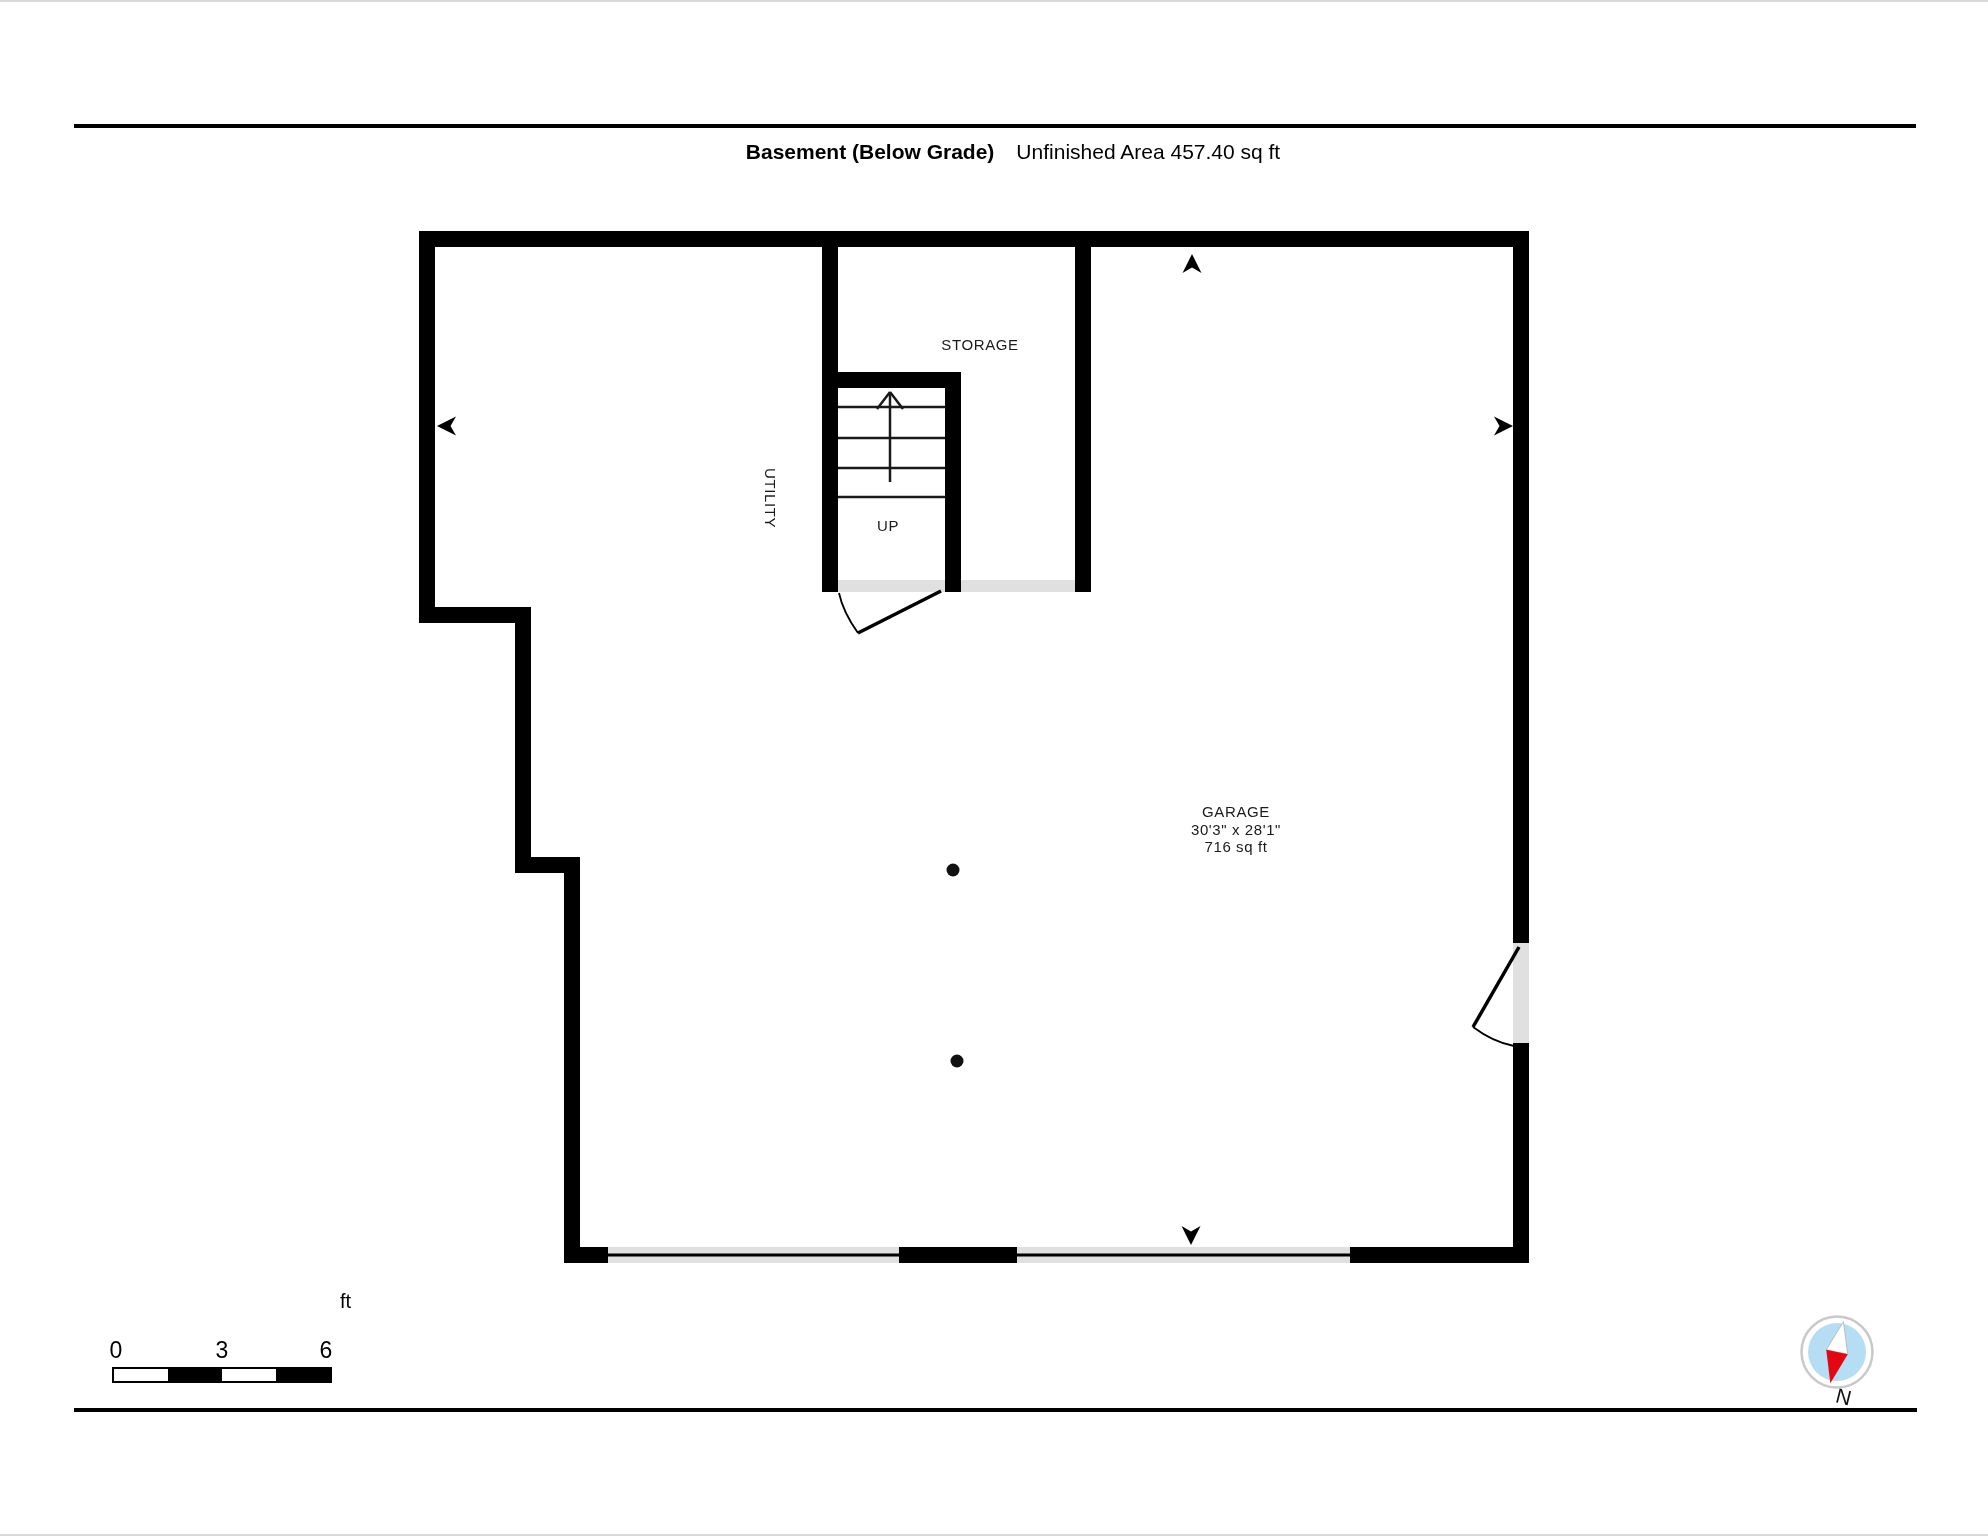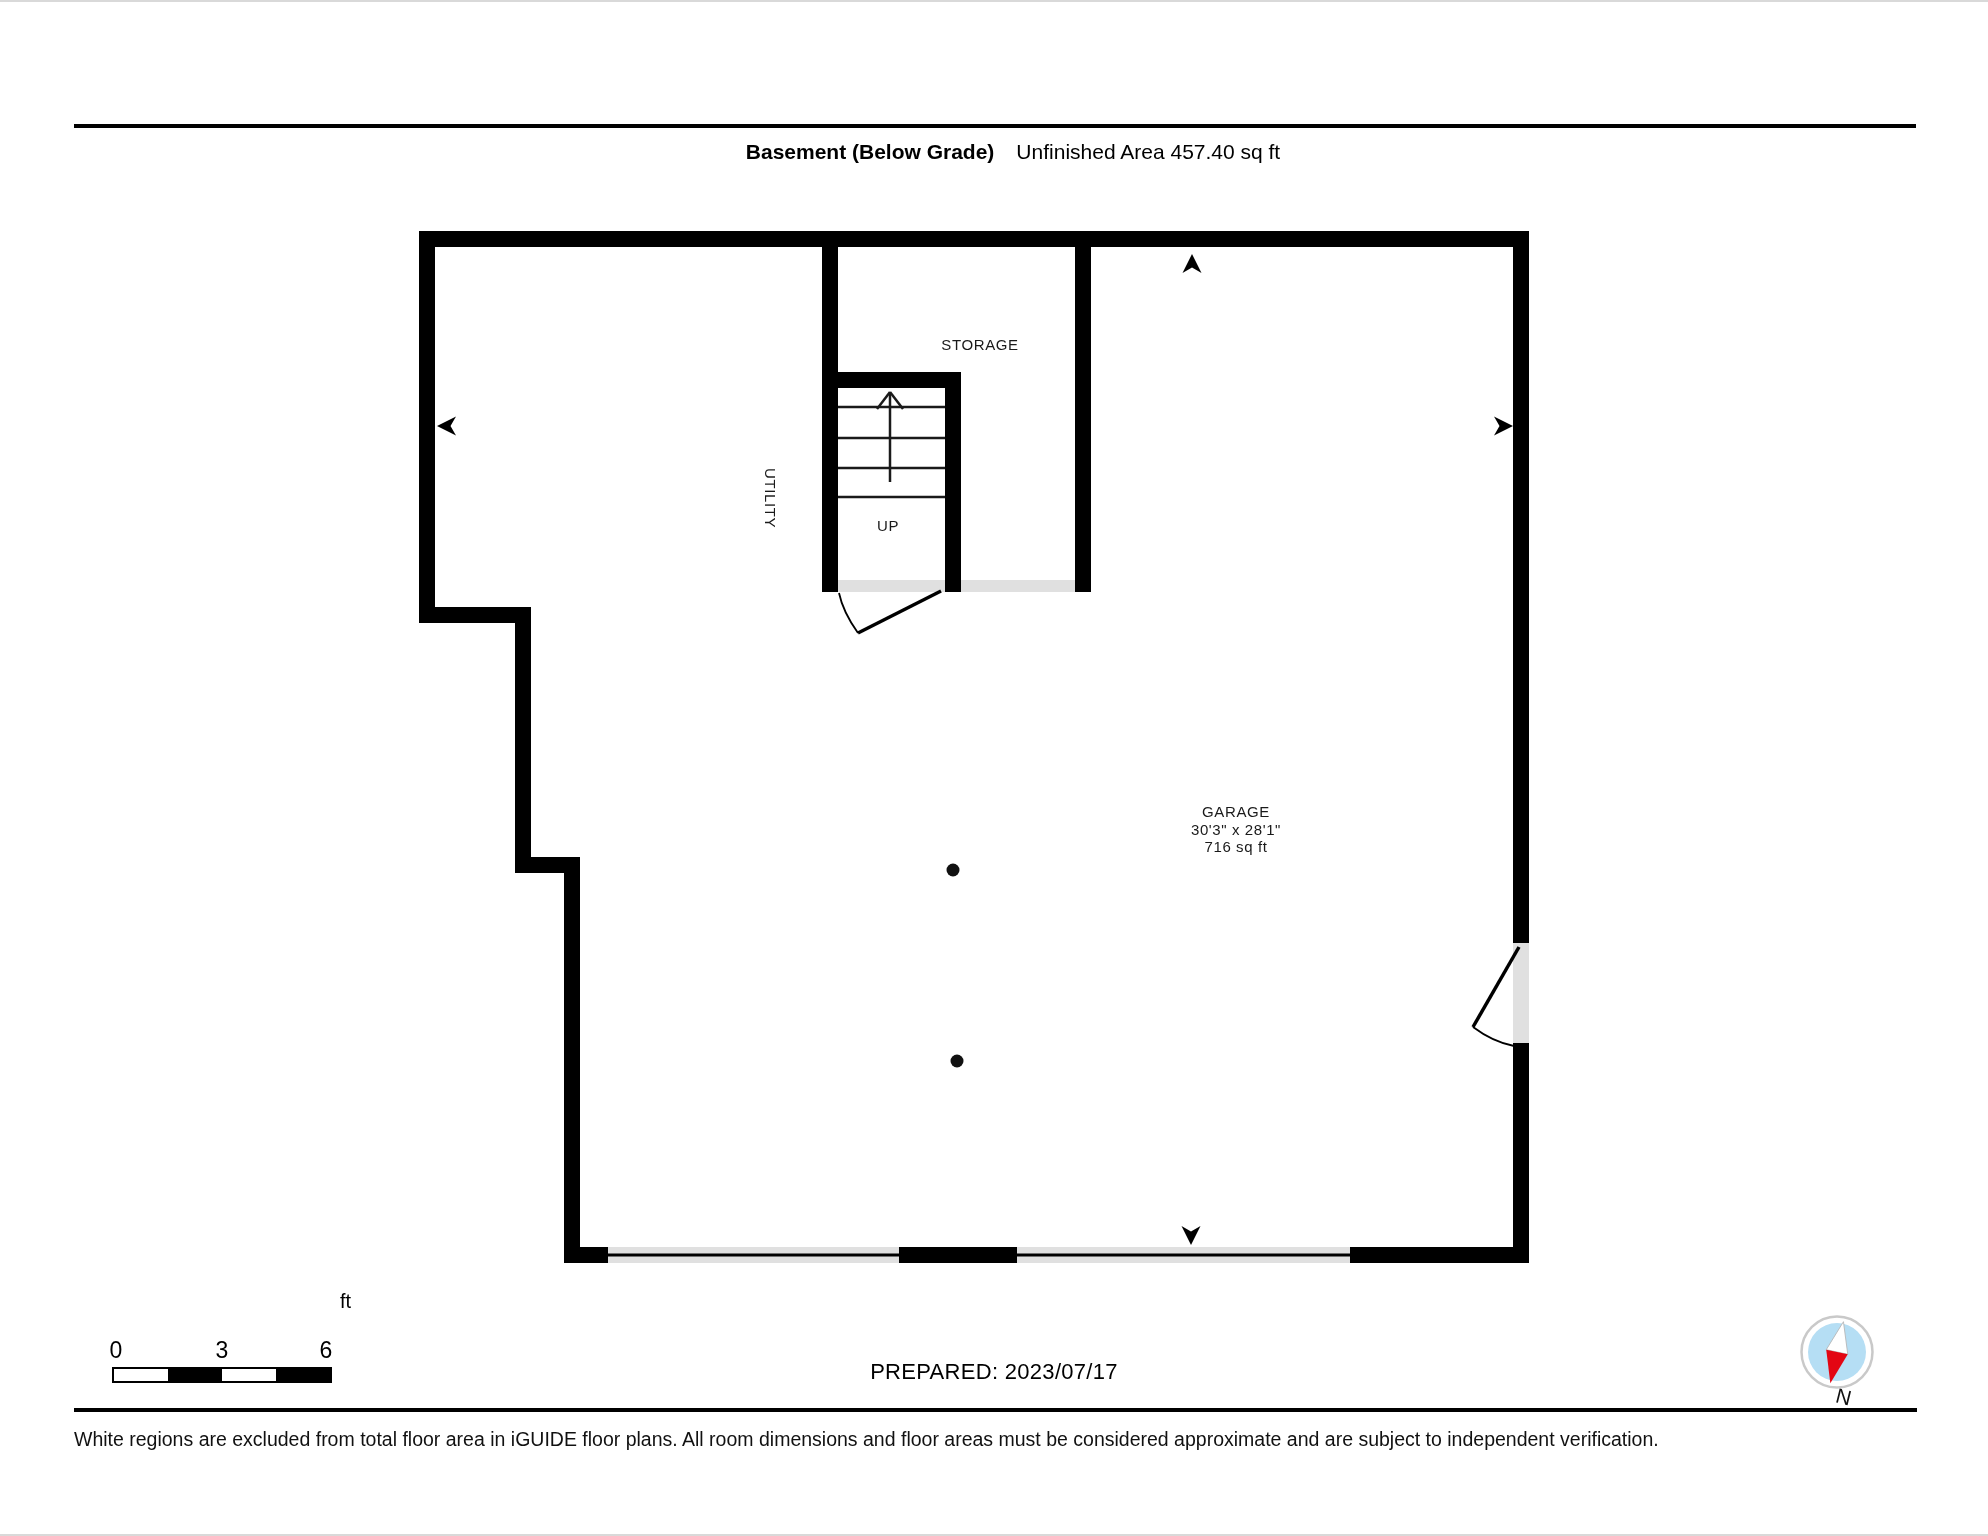--- a/index.html
+++ b/index.html
@@ -173,18 +173,16 @@
     <span class="tick-6">6</span>
   </div>
   <div class="scalebar">
     <div class="seg seg-white"></div>
     <div class="seg seg-black"></div>
     <div class="seg seg-white"></div>
     <div class="seg seg-black"></div>
   </div>
   <div class="ft-label">ft</div>
 
-  <div class="prepared">PREPARED: 2023/07/17</div>
   <div class="north-label">N</div>
   <div class="rule rule-bottom"></div>
-  <div class="disclaimer">White regions are excluded from total floor area in iGUIDE floor plans. All room dimensions and floor areas must be considered approximate and are subject to independent verification.</div>
 
 </div>
 
 </body></html>

